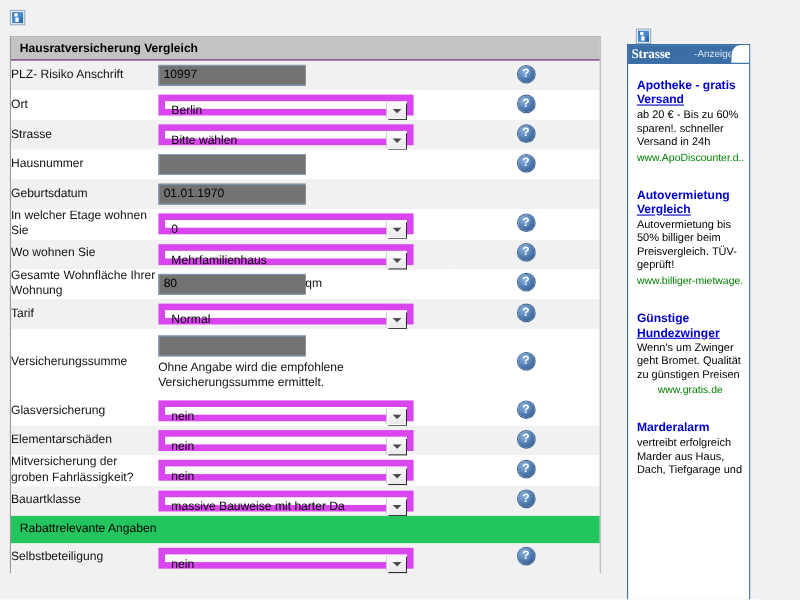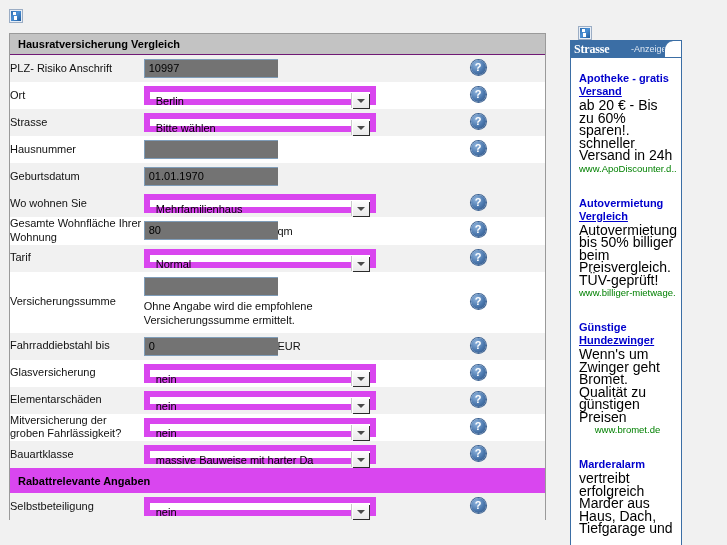--- a/index.html
+++ b/index.html
@@ -40,21 +40,21 @@
   }
   table.form{width:100%;border-collapse:collapse;table-layout:fixed;}
   table.form td{padding:0;vertical-align:middle;}
 
   tr.sechead td{
     background:#c3c3c3;height:20px;
     font-weight:bold;font-size:11px;padding-left:8px;
     border-bottom:1px solid #701a75;color:#000;
   }
   tr.subhead td{
-    background:#d946ef;height:25px;font-weight:bold;
+    background:#22c55e;height:25px;font-weight:normal;
     padding-left:8px;font-size:11px;margin-left:10px;
   }
   tr.odd  td{background:#f1f1f1;}
   tr.even td{background:#ffffff;}
 
   td.lbl{width:256px;padding-left:8px;font-size:11px;color:#111;line-height:1.25;}
   td.fld{width:210px;}
   td.unit{width:33px;padding-left:5px;font-size:11px;color:#111;}
   td.help{width:36px;text-align:center;}
 
@@ -127,21 +127,21 @@
   }
   .adlist{padding:14px 5px 0 8px;}
   .ad{margin-bottom:22px;}
   .ad .t1{
     color:#0000cc;font-weight:bold;font-size:11px;line-height:13px;
   }
   .ad .t2{
     color:#0000cc;font-weight:bold;font-size:11px;line-height:13px;
     text-decoration:underline;
   }
-  .ad .body{color:#000;font-size:14px;line-height:12.5px;margin-top:1px;}
+  .ad .body{color:#000;font-size:10px;line-height:12.5px;margin-top:1px;}
   .ad .url{color:#008000;font-size:9.5px;line-height:12px;margin-top:1px;
            white-space:nowrap;overflow:hidden;text-align:center;}
 </style>
 </head>
 <body>
 
 <div class="page">
 
   <span id="topicon" class="brokenimg">
       <i></i>
@@ -192,20 +192,31 @@
             <td class="help"><span class="qmark"></span></td>
           </tr>
           <tr class="odd r">
             <td class="lbl">Geburtsdatum</td>
             <td class="fld">
               <input class="txt" type="text" value="01.01.1970" style="">
             </td>
             <td class="unit"></td>
             <td class="help"></td>
           </tr>
+          <tr class="even r">
+            <td class="lbl">In welcher Etage wohnen Sie</td>
+            <td class="fld">
+              <span class="sel">
+                <span class="val">0</span>
+                <span class="arrowbox"></span>
+              </span>
+            </td>
+            <td class="unit"></td>
+            <td class="help"><span class="qmark"></span></td>
+          </tr>
           <tr class="odd r">
             <td class="lbl">Wo wohnen Sie</td>
             <td class="fld">
               <span class="sel">
                 <span class="val">Mehrfamilienhaus</span>
                 <span class="arrowbox"></span>
               </span>
             </td>
             <td class="unit"></td>
             <td class="help"><span class="qmark"></span></td>
@@ -229,28 +240,20 @@
             <td class="unit"></td>
             <td class="help"><span class="qmark"></span></td>
           </tr>
           <tr class="even tall">
             <td class="lbl">Versicherungssumme</td>
             <td class="fld">
               <input class="txt" type="text" value="" style="">
               <div class="hint">Ohne Angabe wird die empfohlene Versicherungssumme ermittelt.</div>
             </td>
             <td class="unit"></td>
-            <td class="help"><span class="qmark"></span></td>
-          </tr>
-          <tr class="odd r">
-            <td class="lbl">Fahrraddiebstahl bis</td>
-            <td class="fld">
-              <input class="txt" type="text" value="0" style="">
-            </td>
-            <td class="unit">EUR</td>
             <td class="help"><span class="qmark"></span></td>
           </tr>
           <tr class="even r">
             <td class="lbl">Glasversicherung</td>
             <td class="fld">
               <span class="sel">
                 <span class="val">nein</span>
                 <span class="arrowbox"></span>
               </span>
             </td>
@@ -328,21 +331,21 @@
         <div class="ad">
           <div class="t1">Autovermietung</div>
           <div class="t2">Vergleich</div>
           <div class="body">Autovermietung bis 50% billiger beim Preisvergleich. TÜV-geprüft!</div>
           <div class="url">www.billiger-mietwage...</div>
         </div>
         <div class="ad">
           <div class="t1">Günstige</div>
           <div class="t2">Hundezwinger</div>
           <div class="body">Wenn's um Zwinger geht Bromet. Qualität zu günstigen Preisen</div>
-          <div class="url">www.bromet.de</div>
+          <div class="url">www.gratis.de</div>
         </div>
         <div class="ad">
           <div class="t1">Marderalarm</div>
           <div class="body">vertreibt erfolgreich Marder aus Haus, Dach, Tiefgarage und</div>
         </div>
       </div>
   </div>
 
 </div>
 

